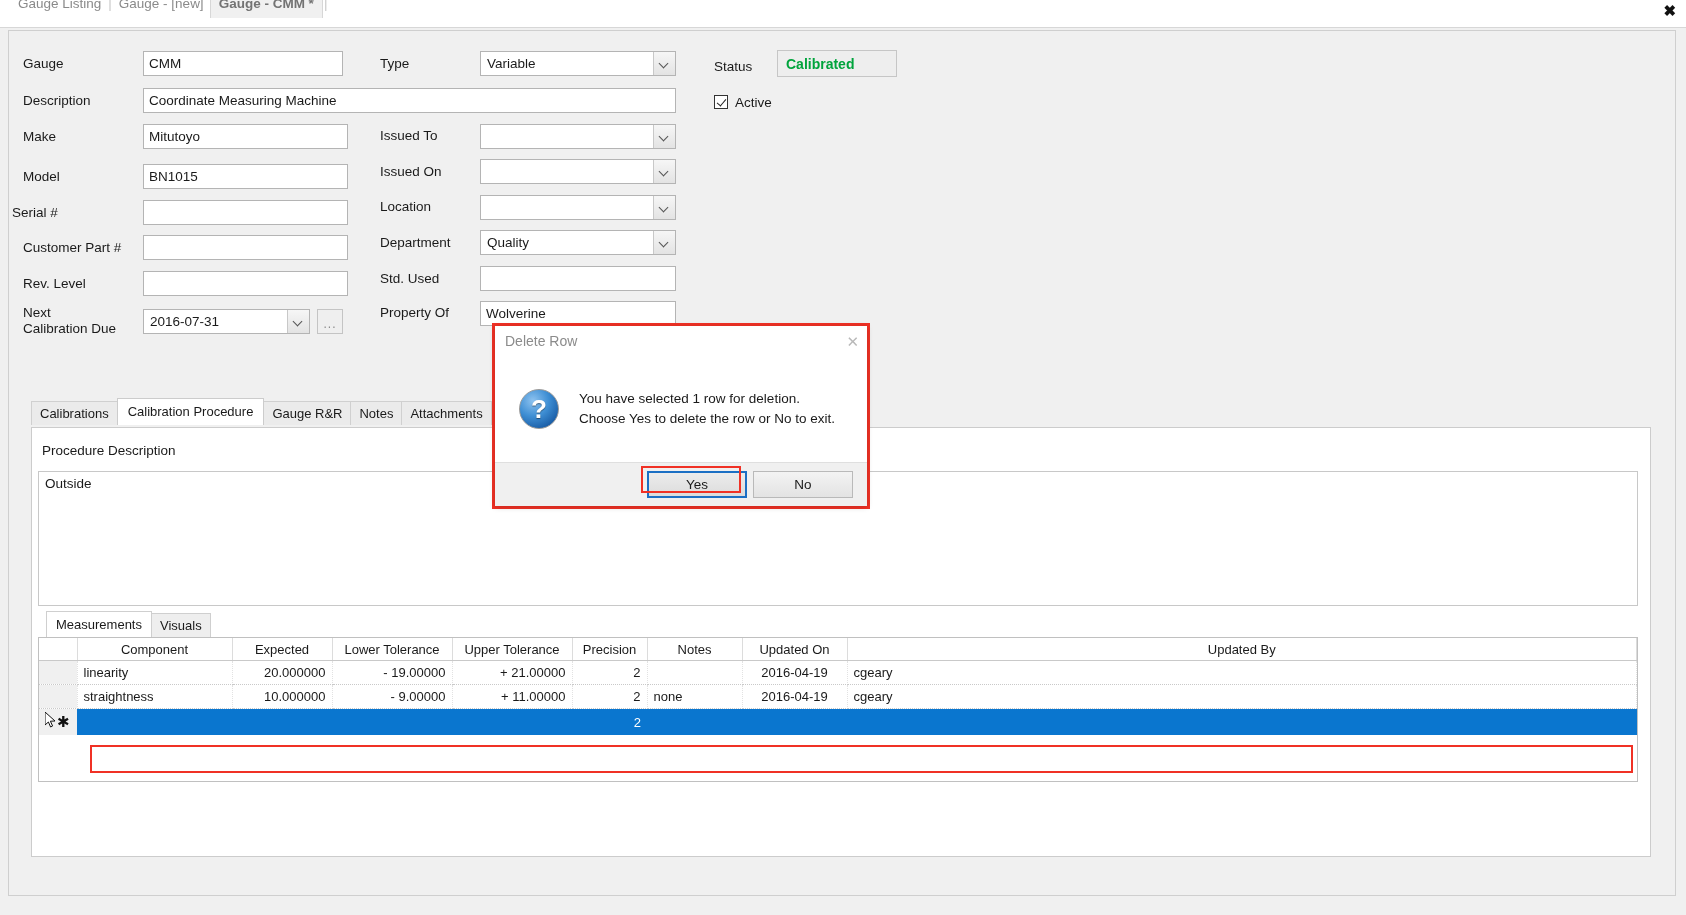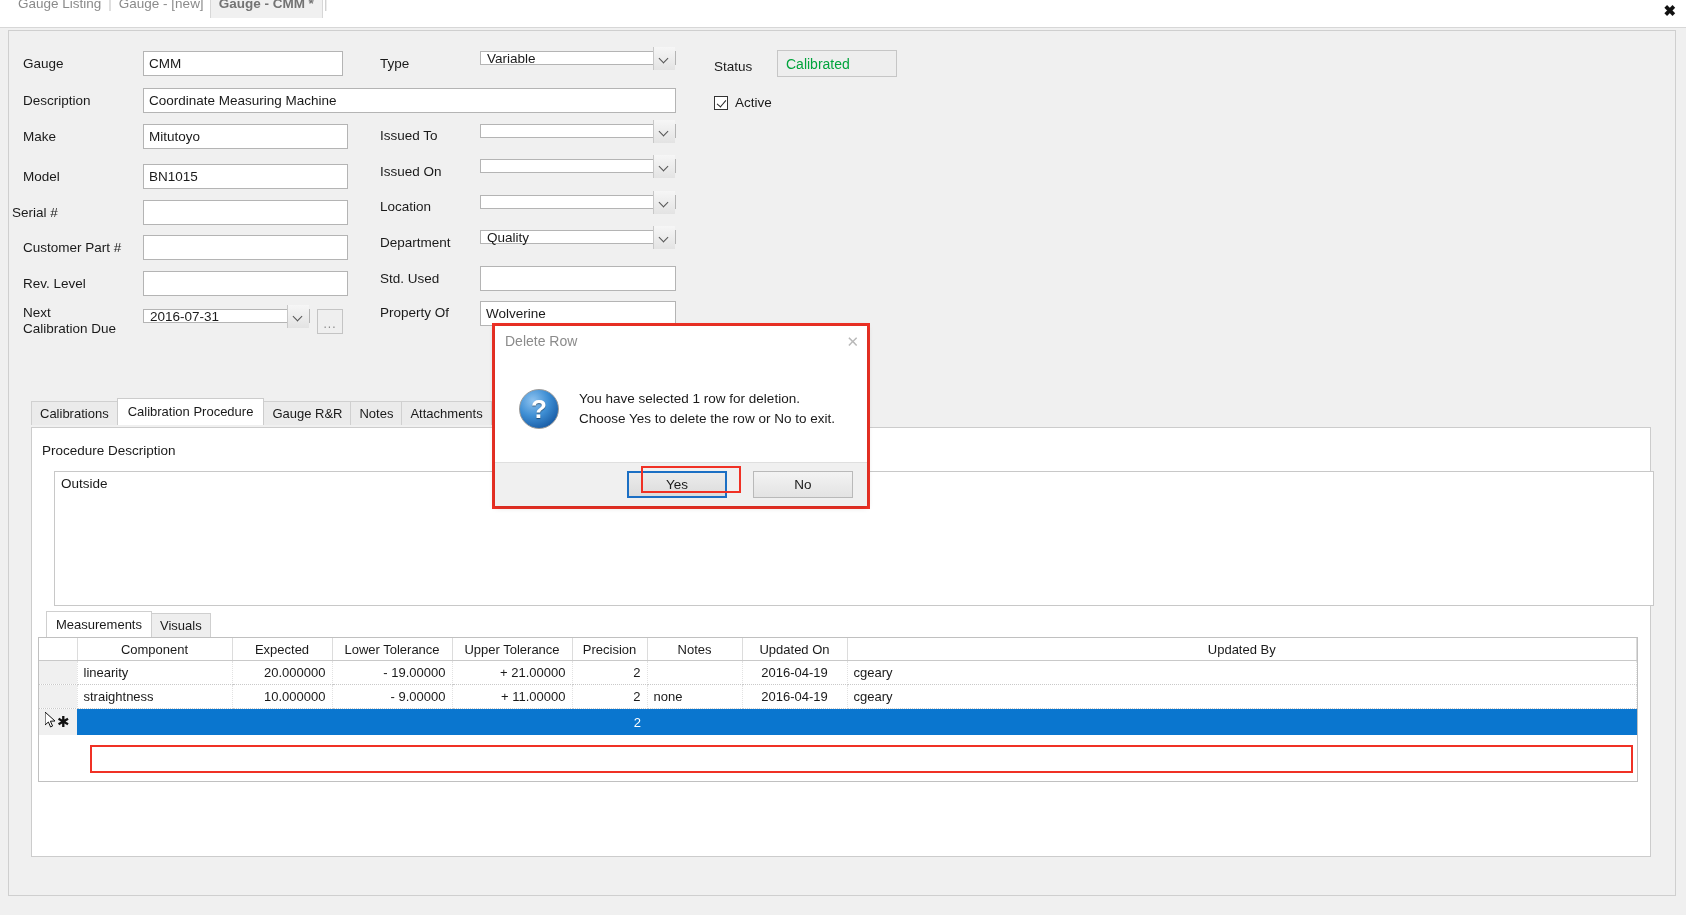--- a/index.html
+++ b/index.html
@@ -109,21 +109,21 @@
     line-height: 20px;
     height: 25px;
     overflow: hidden;
     white-space: nowrap;
   }
   .combo {
     position: absolute;
     background: #ffffff;
     border: 1px solid #b4b4b4;
     box-sizing: border-box;
-    height: 14px;
+    height: 25px;
     display: flex;
     align-items: center;
   }
   .combo .cval {
     flex: 1;
     font-size: 13.5px;
     color: #1a1a1a;
     padding-left: 6px;
     line-height: 21px;
     white-space: nowrap;
@@ -168,27 +168,27 @@
     background: #eeeeee;
     border: 1px solid #c6c6c6;
     box-sizing: border-box;
     height: 27px;
     display: flex;
     align-items: center;
     padding-left: 8px;
   }
   .status-text {
     color: #00a43c;
-    font-weight: normal;
+    font-weight: bold;
     font-size: 14px;
   }
   .chk-row {
     position: absolute;
     display: flex;
-    align-items: flex-end;
+    align-items: flex-start;
     gap: 7px;
   }
   .chk {
     width: 14px; height: 14px;
     border: 1px solid #333;
     background: #fff;
     box-sizing: border-box;
     position: relative;
   }
   .chk::after {
@@ -247,21 +247,20 @@
   .proc-box {
     position: absolute;
     left: 6px; top: 43px;
     width: 1600px;
     height: 135px;
     border: 1px solid #c8c8c8;
     background: #ffffff;
     box-sizing: border-box;
     font-size: 13.5px;
     padding: 4px 6px;
-    margin-left: 16px;
   }
 
   
   .inner-tabs {
     position: absolute;
     left: 14px; top: 183px;
     display: flex;
     align-items: flex-end;
     font-size: 13px;
   }
@@ -453,21 +452,21 @@
     line-height: 20px;
     font-size: 13.5px;
   }
   .dlg-footer {
     height: 44px;
     background: #f0f0f0;
     border-top: 1px solid #dfdfdf;
     display: flex;
     align-items: center;
     justify-content: flex-end;
-    gap: 26px;
+    gap: 6px;
     padding-right: 14px;
     box-sizing: border-box;
   }
   .dlg-btn {
     width: 100px;
     height: 27px;
     background: linear-gradient(#f3f3f3, #e3e3e3);
     border: 1px solid #b9b9b9;
     font-size: 13.5px;
     color: #1a1a1a;

